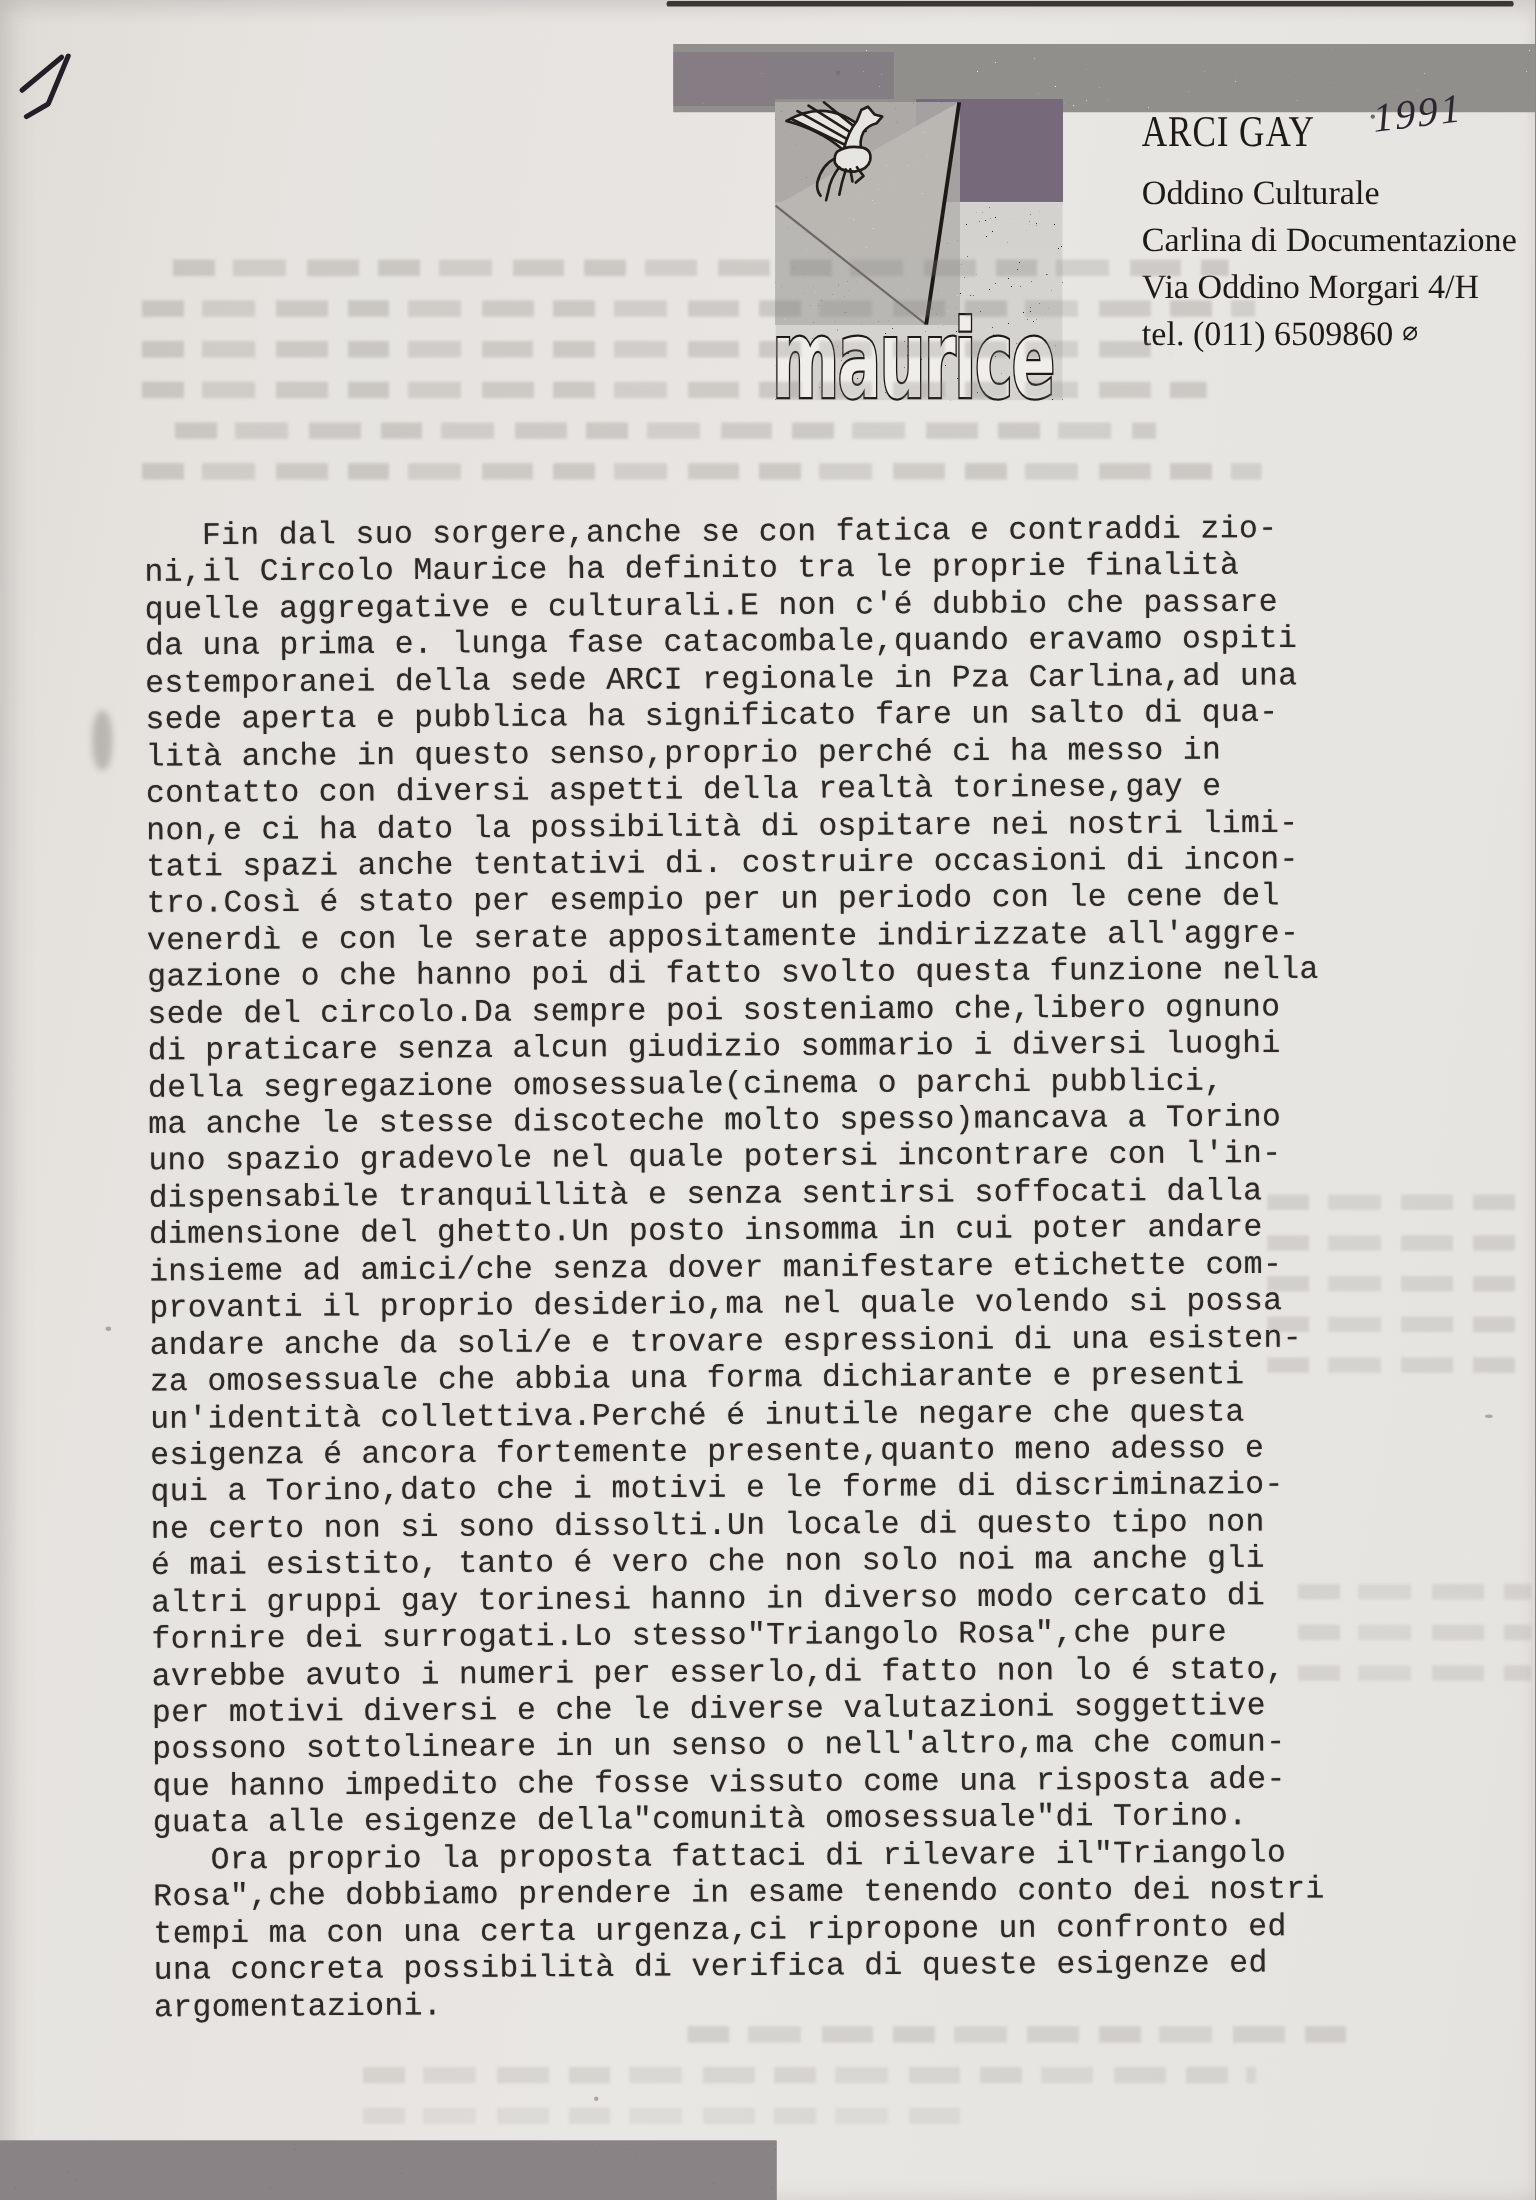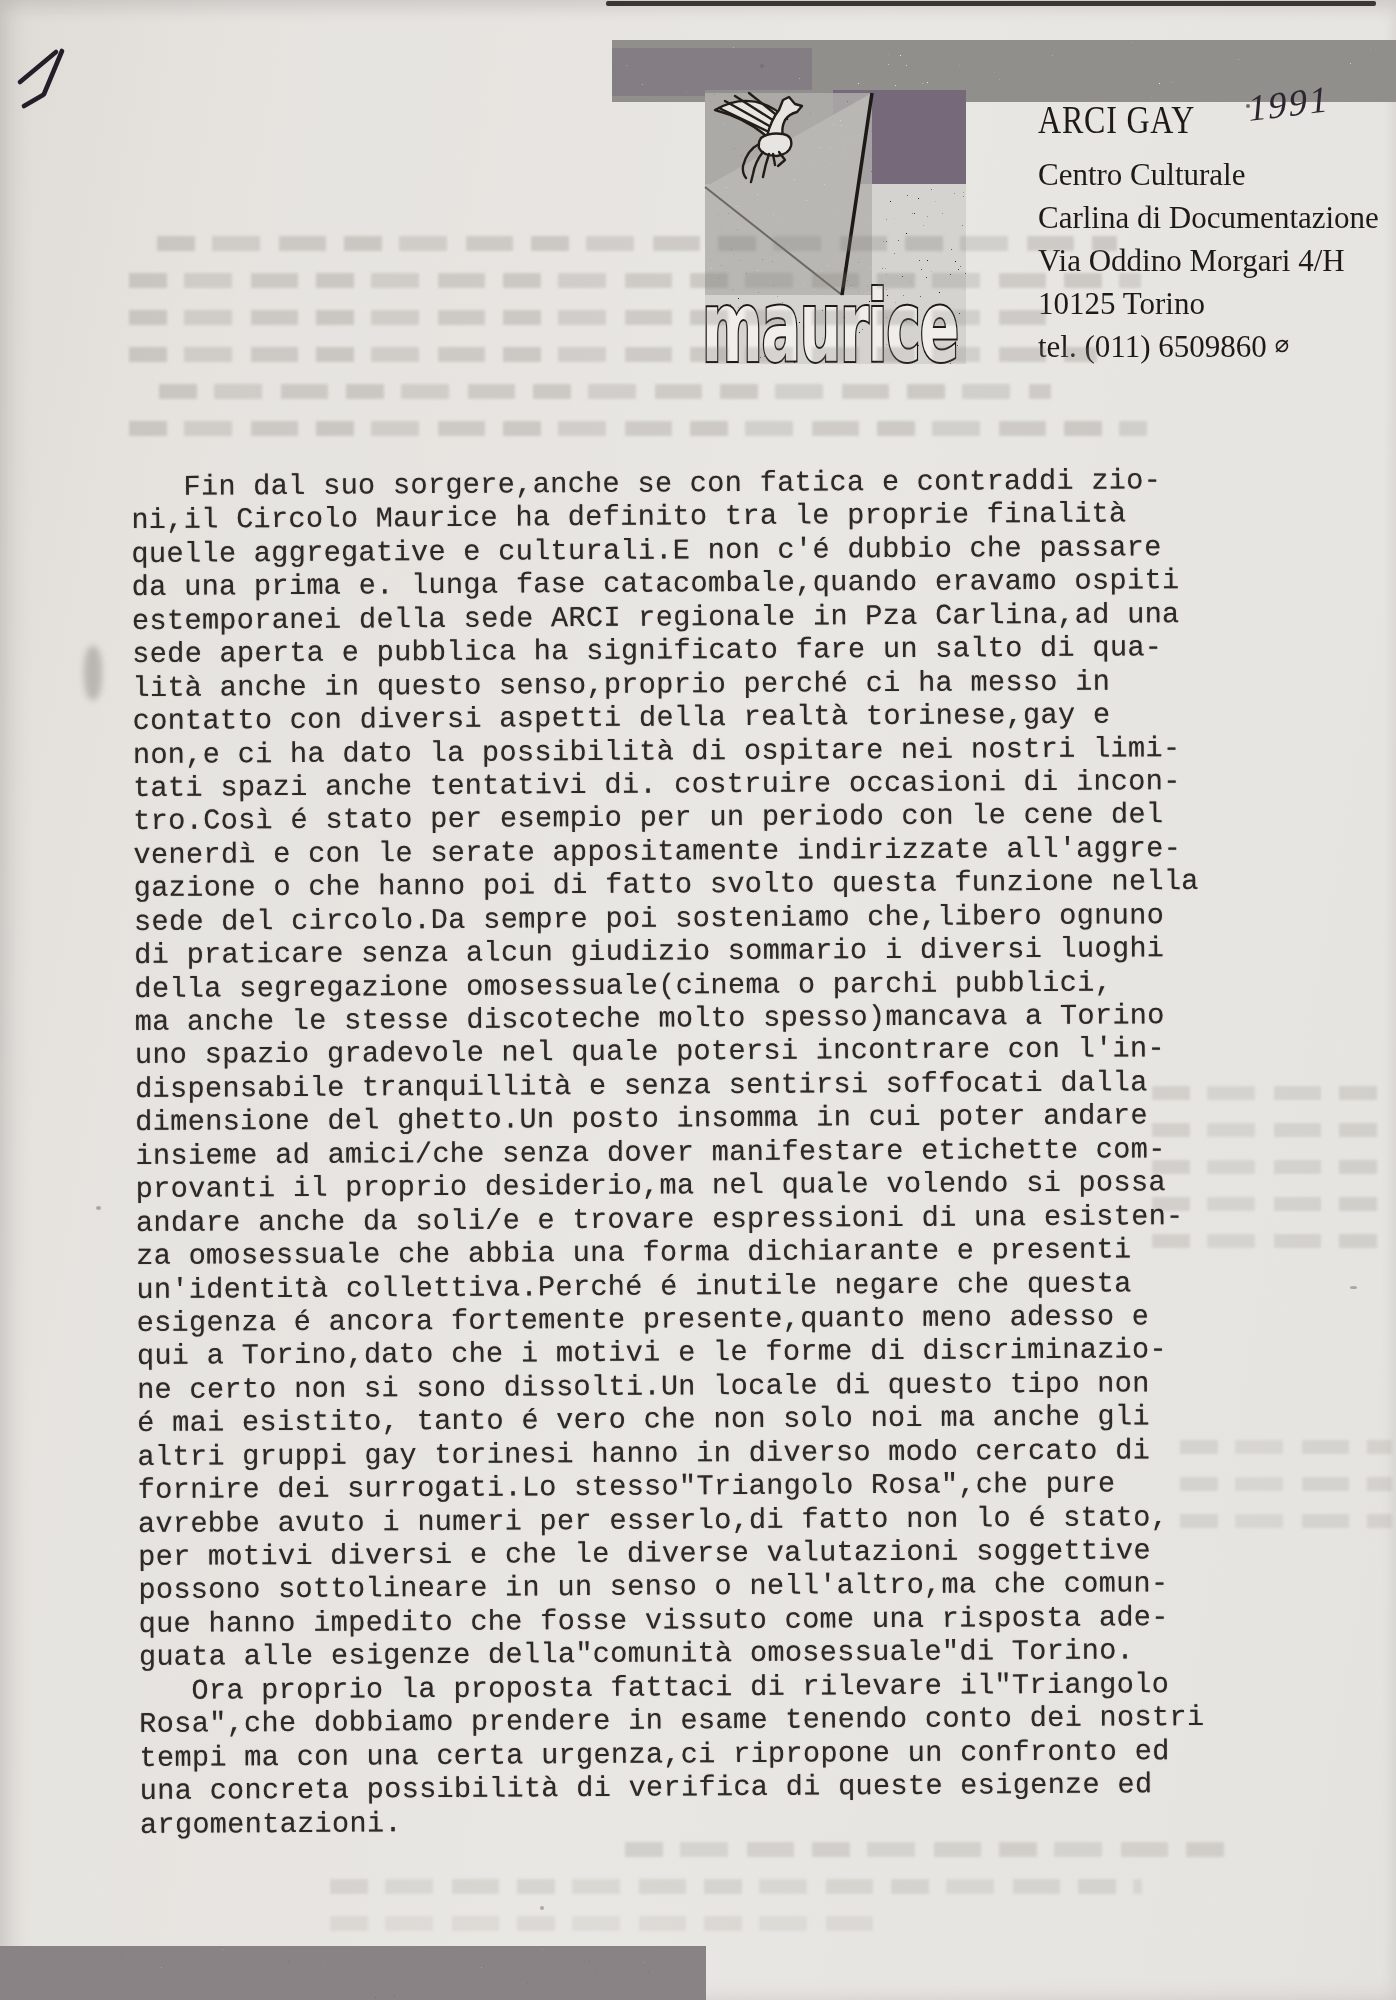--- a/index.html
+++ b/index.html
@@ -147,24 +147,23 @@
         <path d="M64,66 Q60,78 58,89"></path>
         <path d="M54,56 Q42,62 38,78 Q37,85 41,90"></path>
       </g>
 
       <text class="logo-word" x="9" y="281" font-size="98" textLength="256" lengthAdjust="spacingAndGlyphs">maurice</text>
     </svg>
   </div>
 
   <div class="lh-text">
     <div class="org">ARCI GAY</div>
-    <div class="lh-line">Centro Culturale</div>
+    <div class="lh-line">Oddino Culturale</div>
     <div class="lh-line">Carlina di Documentazione</div>
     <div class="lh-line">Via Oddino Morgari 4/H</div>
-    <div class="lh-line">10125 Torino</div>
     <div class="lh-line"><span>tel. (011) 6509860</span><span class="phone-mark">⌀</span></div>
   </div>
 
   <div class="year">1991</div>
 
   <div class="ghost ghost-a">
     <div class="gline"></div>
     <div class="gline"></div>
     <div class="gline"></div>
     <div class="gline"></div>

